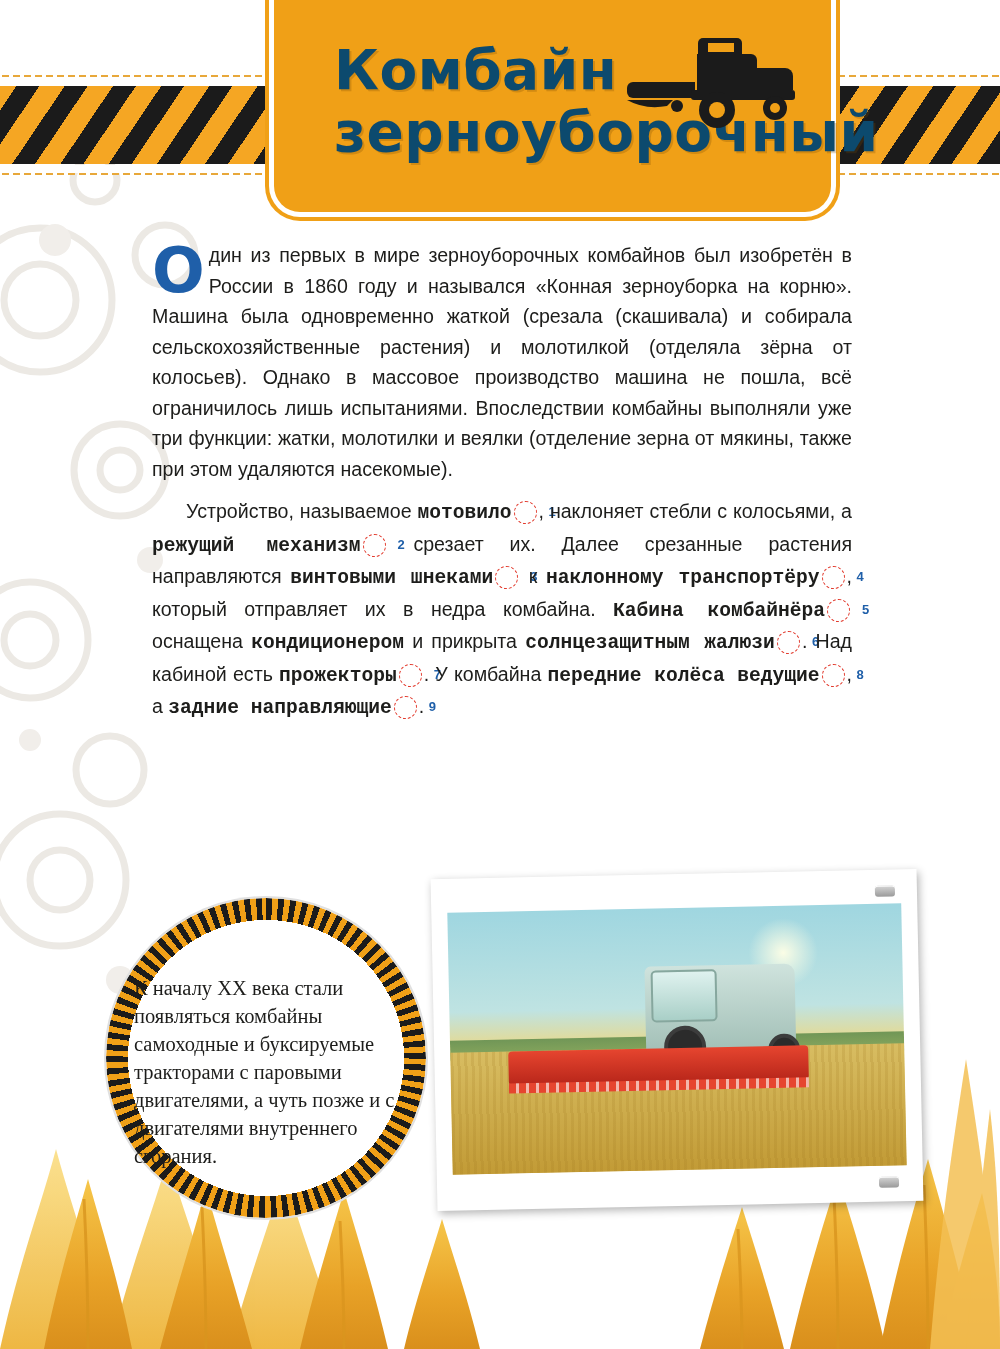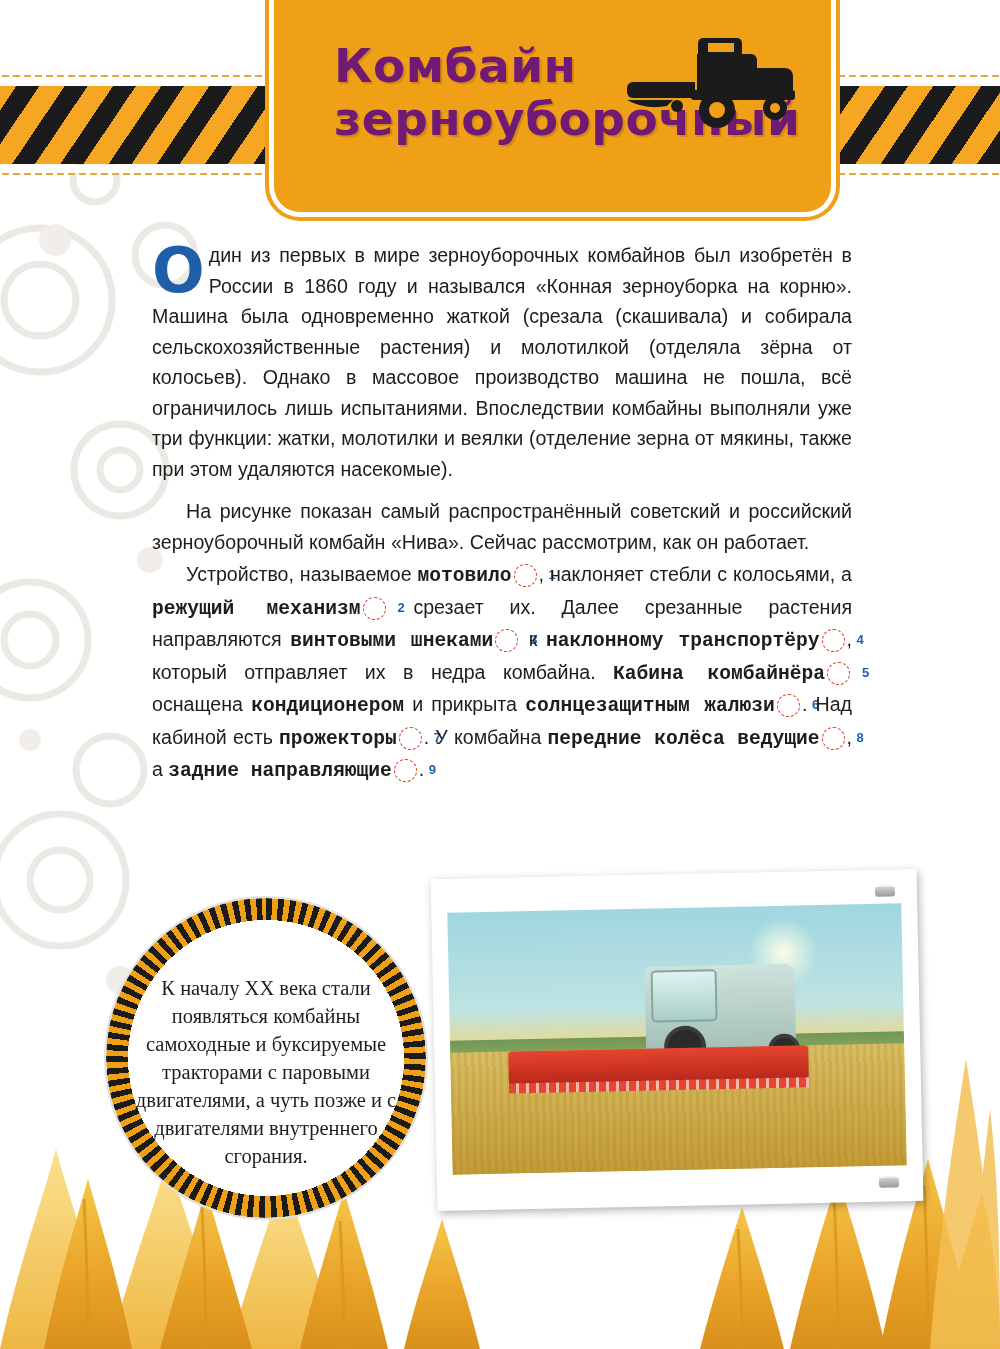--- a/index.html
+++ b/index.html
@@ -72,24 +72,24 @@
     background: #f0a017;
     border-radius: 0 0 26px 26px;
     box-shadow: 0 0 0 5px #ffffff, 0 0 0 9px #f0a017;
     z-index: 3;
   }
   .title-text {
     position: absolute;
     left: 60px;
     top: 56px;
     width: 360px;
-    color: #701a75;
+    color: #0c4a6e;
     font-family: "DejaVu Sans", sans-serif;
     font-weight: bold;
-    font-size: 47px;
+    font-size: 55px;
     line-height: 1.12;
     letter-spacing: 0.5px;
     text-shadow: 2px 2px 0 rgba(120,70,0,.25);
   }
   .title-line2 { display: block; }
 
   .combine-icon {
     position: absolute;
     right: 26px;
     top: 40px;
@@ -229,21 +229,20 @@
     width: 320px; height: 320px;
     border-radius: 50%;
     background: repeating-conic-gradient(#1b1b1b 0deg 2.2deg, #f0a017 2.2deg 4.4deg);
     -webkit-mask: radial-gradient(circle, transparent 0 138px, #000 138px 160px);
             mask: radial-gradient(circle, transparent 0 138px, #000 138px 160px);
   }
   .fact-text {
     position: absolute;
     left: 28px; top: 76px;
     width: 264px;
-    text-align: center;
     font-family: "Liberation Serif", serif;
     font-size: 20.5px;
     line-height: 28px;
     color: #1d1d1b;
   }
 
   
   .wheat-bottom {
     position: absolute;
     left: 0; bottom: 0;
@@ -311,21 +310,20 @@
       <circle cx="112" cy="86" r="8"></circle>
       <circle cx="170" cy="84" r="5"></circle>
     </g>
   </svg>
 </div>
 
 <div class="article">
   <p>
     <span class="dropcap">О</span><span>дин из первых в мире зерноуборочных комбайнов был изобретён в России в 1860 году и назывался «Конная зерноуборка на корню». Машина была одновременно жаткой (срезала (скашивала) и собирала сельскохозяйственные растения) и молотилкой (отделяла зёрна от колосьев). Однако в массовое производство машина не пошла, всё ограничилось лишь испытаниями. Впоследствии комбайны выполняли уже три функции: жатки, молотилки и веялки (отделение зерна от мякины, также при этом удаляются насекомые).</span>
   </p>
-  <p class="indent">На рисунке показан самый распространённый советский и российский зерноуборочный комбайн «Нива». Сейчас рассмотрим, как он работает.</p>
   <p class="indent">
     <span>Устройство, называемое </span><span class="b">мотовило</span><span class="marker">1</span><span>, наклоняет стебли с колосьями, а </span><span class="b">режущий механизм</span><span class="marker">2</span><span> срезает их. Далее срезанные растения направляются </span><span class="b">винтовыми шнеками</span><span class="marker">3</span><span> к </span><span class="b">наклонному транспортёру</span><span class="marker">4</span><span>, который отправляет их в недра комбайна. </span><span class="b">Кабина комбайнёра</span><span class="marker">5</span><span> оснащена </span><span class="b">кондиционером</span><span> и прикрыта </span><span class="b">солнцезащитным жалюзи</span><span class="marker">6</span><span>. Над кабиной есть </span><span class="b">прожекторы</span><span class="marker">7</span><span>. У комбайна </span><span class="b">передние колёса ведущие</span><span class="marker">8</span><span>, а </span><span class="b">задние направляющие</span><span class="marker">9</span><span>.</span>
   </p>
 </div>
 
 <div class="photo-frame">
   <div class="photo-inner">
     <div class="sky-sun"></div>
     <div class="treeline"></div>
     <div class="field"></div>

